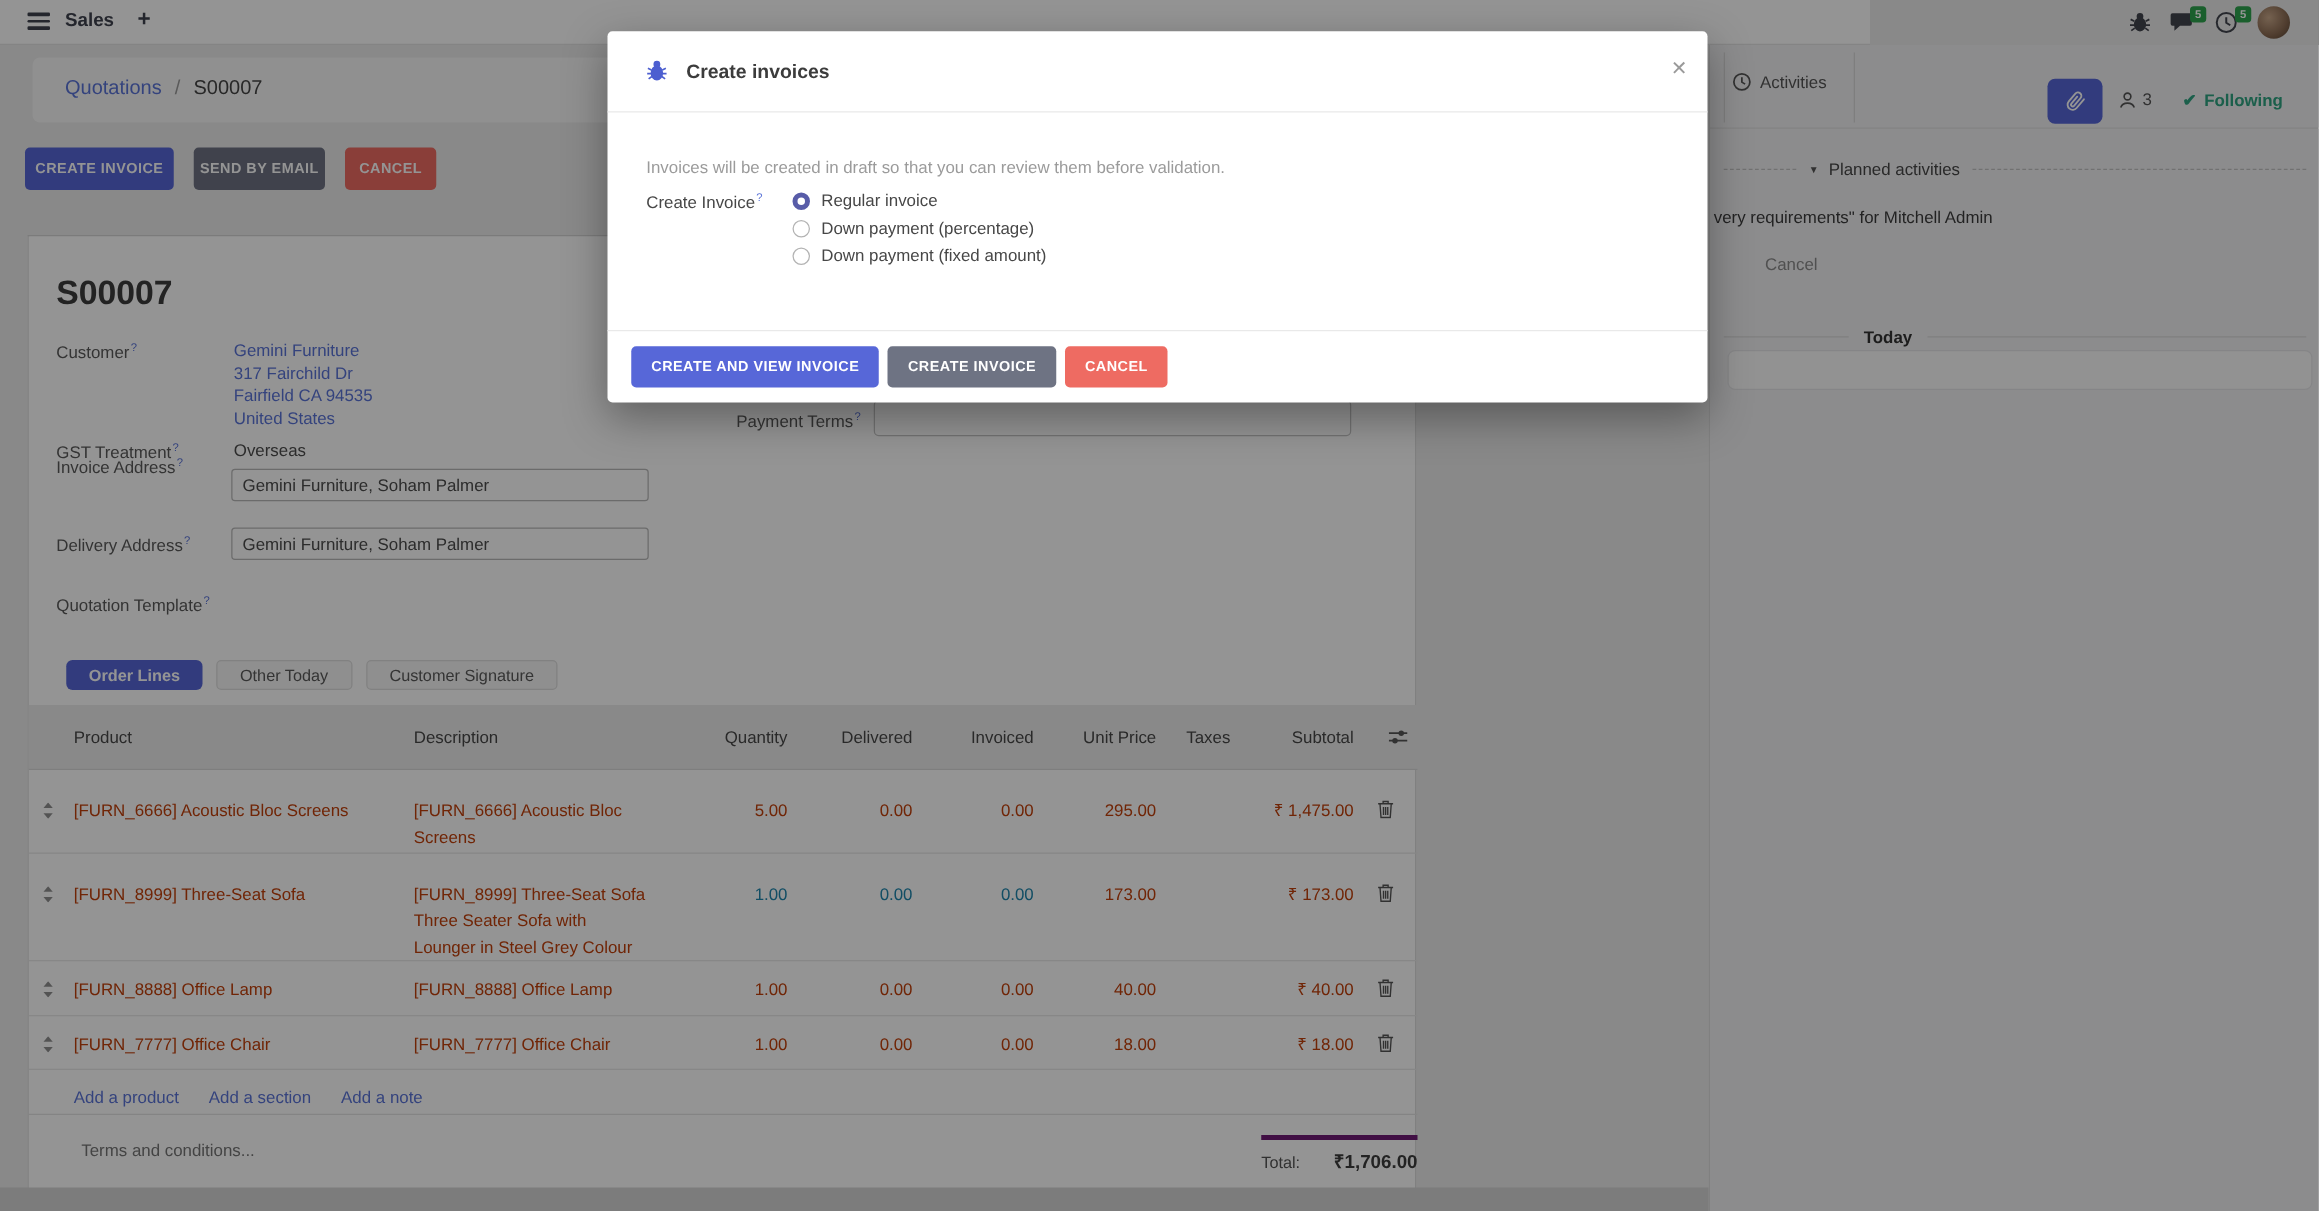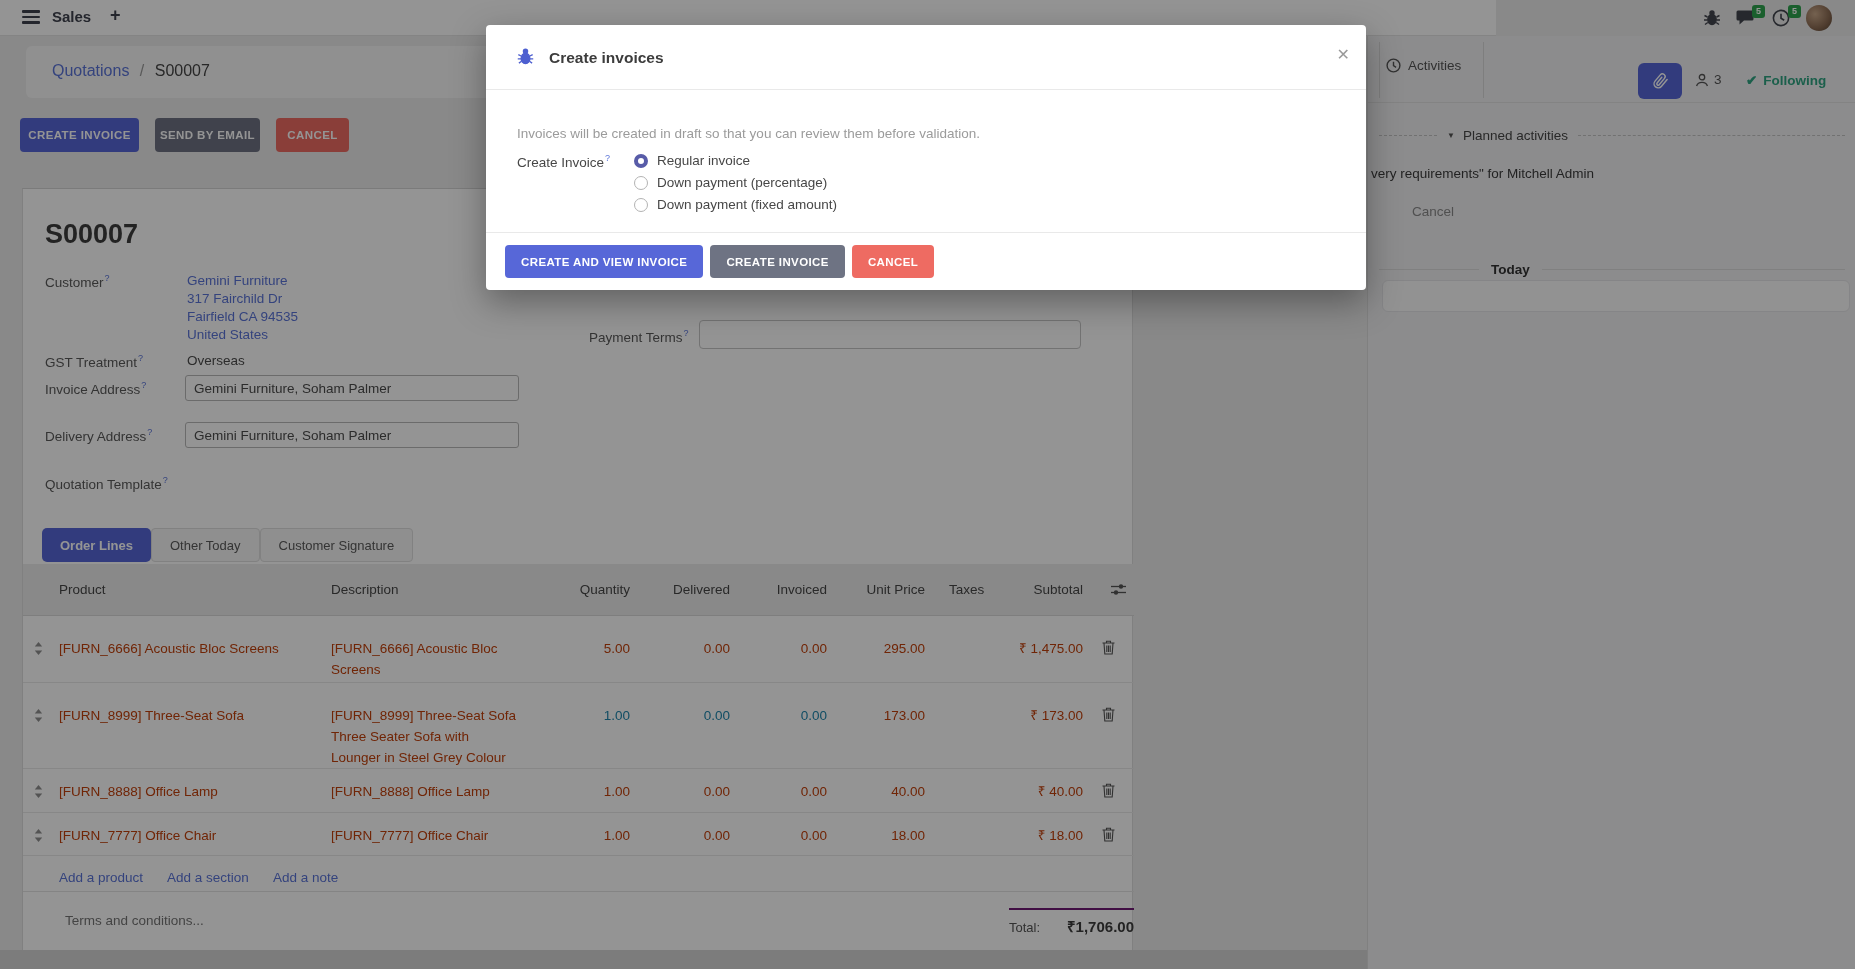--- a/index.html
+++ b/index.html
@@ -38,42 +38,42 @@
          border:1px solid #dcdcdc;border-top:1px solid #d4d4d4;}
   .rec-title{left:22px;top:30px;font-size:27px;font-weight:700;color:#3d3d3d;}
   .flabel{font-size:13.5px;color:#5a5a5a;}
   .sup{color:#5b74d8;font-size:9px;vertical-align:super;margin-left:1px;}
   .fvalue{font-size:13.5px;color:#4c4c4c;}
   .addr div{line-height:18px;font-size:13.5px;}
   .tinput{border:1px solid #b9b9b9;border-radius:3px;background:#fff;color:#4c4c4c;
           font-size:13.5px;padding:3px 8px;font-family:"Liberation Sans",sans-serif;}
 
   
-  .tab{display:inline-flex;align-items:center;justify-content:center;height:34px;
-       font-size:13px;border-radius:5px;cursor:pointer;padding:0 18px;}
+  .tab{display:inline-flex;align-items:center;justify-content:center;height:24px;
+       font-size:13px;border-radius:5px;cursor:pointer;padding:0 18px;margin-left:11px;}
   .tab.active{background:#5767d8;color:#fff;font-weight:700;}
   .tab.inactive{background:#f6f6f6;color:#5a5a5a;border:1px solid #dedede;border-radius:4px;}
 
   
   .grid-row{display:grid;grid-template-columns:30px 278px 209px 90px 100px 97px 98px 76px 82px 51px;}
   .thead{height:52px;background:#ededed;border-bottom:1px solid #d9d9d9;align-items:center;}
   .th{font-size:13.5px;color:#474747;}
   .num{text-align:right;}
   .trow{border-bottom:1px solid #e8e8e8;}
   .cell{font-size:13.5px;color:#c2410c;padding-top:22px;line-height:21px;}
   .hl{color:#1f86ad;}
   .padl{padding-left:6px;}
   .padl24{padding-left:24px;}
   .handle{display:flex;justify-content:center;padding-top:26px;cursor:grab;}
   .trash{display:flex;justify-content:center;padding-top:24px;cursor:pointer;}
   .addlinks{display:flex;gap:24px;padding:14px 0 0 36px;font-size:13.5px;}
   .footerband{border-top:1px solid #e3e3e3;height:62px;position:relative;}
   .terms{position:absolute;left:40px;top:20px;border:none;outline:none;font-size:13.5px;
          color:#9a9a9a;width:420px;background:transparent;font-family:"Liberation Sans",sans-serif;}
-  .totalbox{position:absolute;right:0px;top:16px;width:125px;border-top:2px solid #701a75;
+  .totalbox{position:absolute;right:0px;top:16px;width:125px;border-top:4px solid #701a75;
             padding-top:6px;display:flex;align-items:baseline;justify-content:space-between;}
   .total-label{font-size:13px;color:#555;}
   .total-value{font-size:15px;font-weight:700;color:#3d3d3d;}
 
   .bottomstrip{left:0;top:950px;width:1367px;height:19px;background:#d6d6d6;}
 
   
   .chatter{left:1367px;top:36px;width:488px;height:933px;background:#f1f1f3;border-left:1px solid #ddd;}
   .chead{position:absolute;left:0;top:0;width:488px;height:67px;border-bottom:1px solid #e2e2e2;}
   .vdiv{position:absolute;top:6px;width:1px;height:56px;background:#d9d9d9;}
@@ -93,21 +93,21 @@
   .activity-line{position:absolute;left:3px;top:130px;font-size:13.5px;color:#3c3c3c;white-space:nowrap;}
   .cancel-link{position:absolute;left:44px;top:168px;font-size:13.5px;color:#8a8a8a;cursor:pointer;}
   .today-row{position:absolute;left:11px;top:226px;width:466px;display:flex;align-items:center;}
   .today-lbl{font-size:13.5px;font-weight:700;color:#333;padding:0 12px;white-space:nowrap;}
   .line{border-top:1px solid #dcdcdc;height:0;}
   .msgbox{position:absolute;left:14px;top:244px;width:468px;height:32px;background:#fbfbfc;
           border:1px solid #e6e6e8;border-radius:6px;}
 
   
   .overlay{left:0;top:0;width:1855px;height:969px;background:rgba(0,0,0,0.42);z-index:50;}
-  .modal{left:486px;top:25px;width:880px;height:265px;background:#fff;border-radius:4px;z-index:100;
+  .modal{left:486px;top:25px;width:880px;height:297px;background:#fff;border-radius:4px;z-index:100;
          box-shadow:0 12px 34px rgba(0,0,0,.35);}
   .mhead{position:absolute;left:0;top:0;width:100%;height:65px;border-bottom:1px solid #e9e9e9;}
   .mtitle{position:absolute;left:63px;top:24px;font-size:15.5px;font-weight:700;color:#3c3c3c;}
   .mclose{position:absolute;right:16px;top:20px;font-size:16px;color:#9a9a9a;cursor:pointer;}
   .minfo{position:absolute;left:31px;top:101px;font-size:13.5px;color:#9b9b9b;}
   .mfield-label{position:absolute;left:31px;top:128px;font-size:13.5px;color:#474747;}
   .opt{position:absolute;left:148px;display:flex;align-items:center;gap:9px;font-size:13.5px;
        color:#474747;cursor:pointer;}
   .radio{width:14px;height:14px;border-radius:50%;border:1px solid #b3b3b3;background:#fff;}
   .radio.checked{border:4.5px solid #585ca8;}
@@ -177,21 +177,21 @@
       <div class="link">317 Fairchild Dr</div>
       <div class="link">Fairfield CA 94535</div>
       <div class="link">United States</div>
     </div>
 
     <div class="abs flabel" style="left:22px;top:164px">
       <span>GST Treatment</span><span class="sup">?</span>
     </div>
     <div class="abs fvalue" style="left:164px;top:164px">Overseas</div>
 
-    <div class="abs flabel" style="left:22px;top:191px">
+    <div class="abs flabel" style="left:22px;top:176px">
       <span>Invoice Address</span><span class="sup">?</span>
     </div>
     <input class="abs tinput" style="left: 162px; top: 186px; width: 334px; height: 26px;" value="Gemini Furniture, Soham Palmer">
 
     <div class="abs flabel" style="left:22px;top:238px">
       <span>Delivery Address</span><span class="sup">?</span>
     </div>
     <input class="abs tinput" style="left: 162px; top: 233px; width: 334px; height: 26px;" value="Gemini Furniture, Soham Palmer">
 
     <div class="abs flabel" style="left:22px;top:286px">

